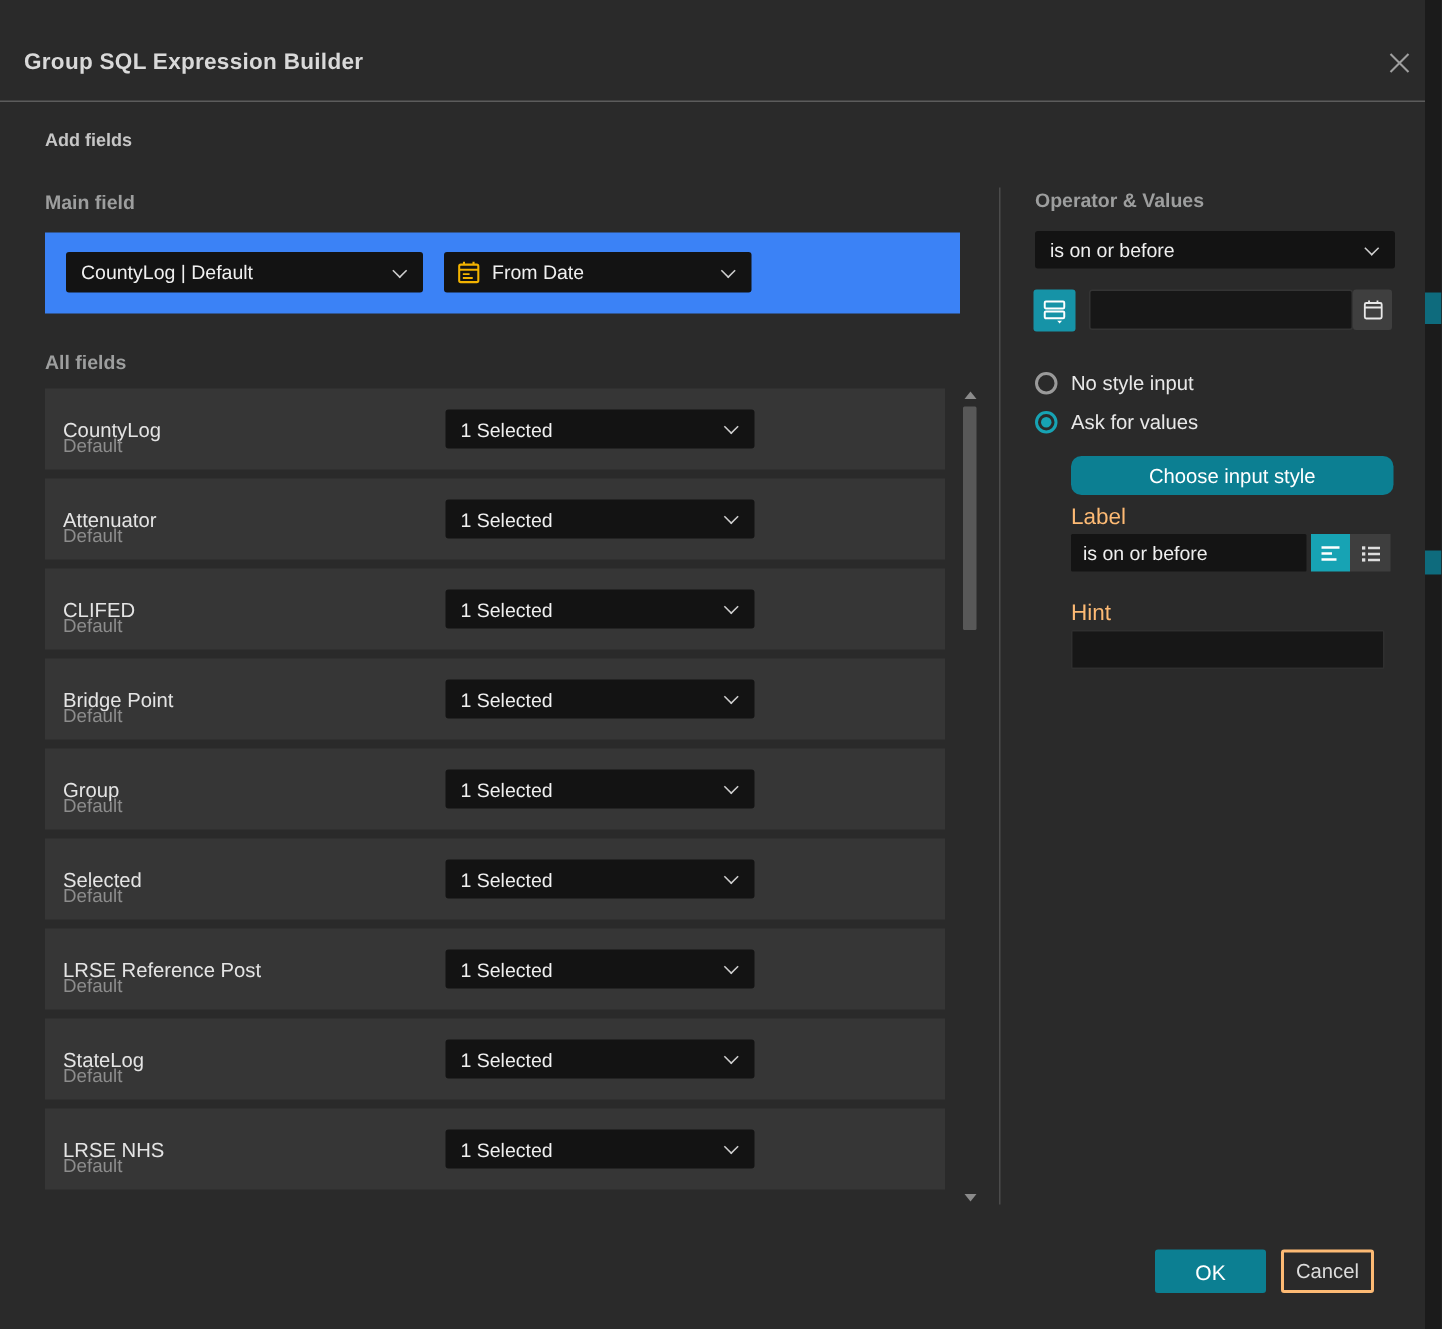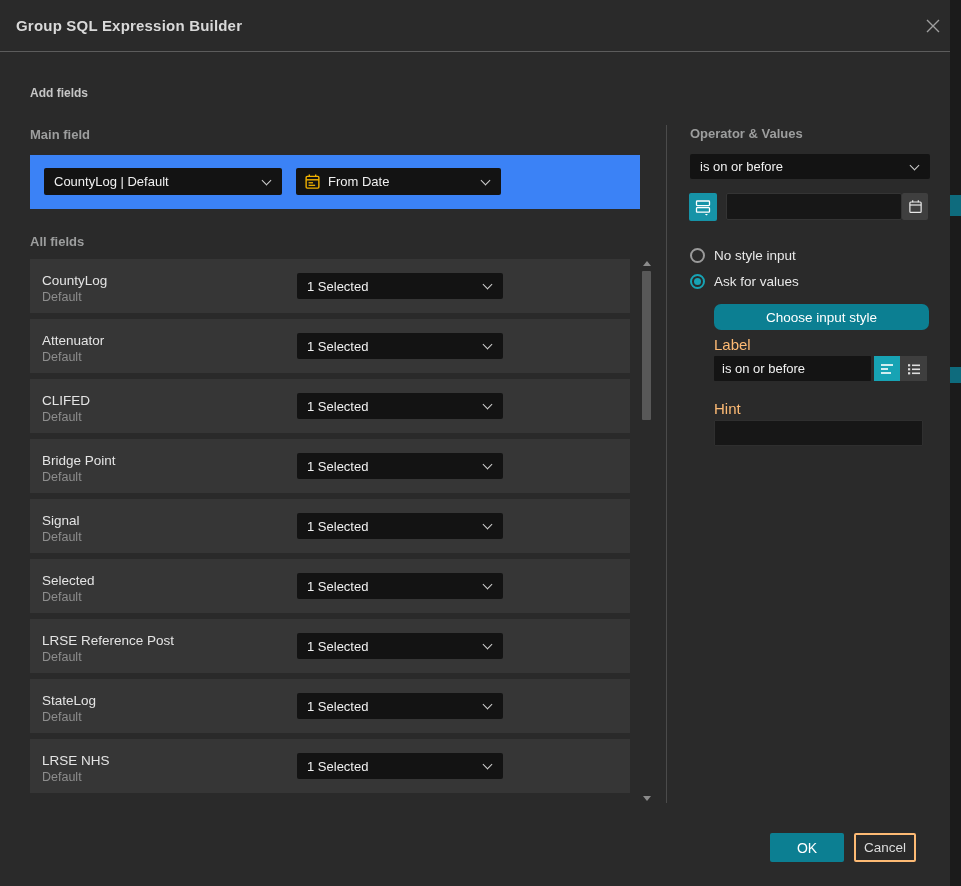--- a/index.html
+++ b/index.html
@@ -16,21 +16,21 @@
     width:950px; height:886px;
     background:#2a2a2a;
   }
   
   .strip-accent { position:absolute; left:950px; width:11px; background:#0e6b7d; }
   .strip-accent.a1 { top:195px; height:21px; }
   .strip-accent.a2 { top:367px; height:16px; }
 
   
   .titlebar {
-    position:absolute; left:0; top:0; width:950px; height:52px;
+    position:absolute; left:0; top:16px; width:950px; height:52px;
     border-bottom:1px solid #5c5c5c;
   }
   .title {
     position:absolute; left:16px; top:17px;
     font-size:15px; font-weight:bold; color:#d9d9d9; letter-spacing:.2px;
   }
   .close-btn { position:absolute; left:922px; top:15px; width:22px; height:22px; cursor:pointer; }
 
   .sec-heading { position:absolute; font-size:12px; font-weight:bold; color:#c6c6c6; }
   .sub-heading { position:absolute; font-size:13px; font-weight:bold; color:#9d9e9e; }
@@ -51,21 +51,21 @@
     border-right:1.5px solid #cfcfcf; border-bottom:1.5px solid #cfcfcf;
     transform:rotate(45deg);
   }
   .layer-select { left:14px; top:13px; width:238px; height:27px; padding-left:10px; }
   .date-field-select { left:266px; top:13px; width:205px; height:27px; padding-left:8px; }
   .date-field-select .sel-text { margin-left:7px; }
 
   
   .rows { position:absolute; left:30px; top:259px; width:600px; }
   .field-row { position:relative; width:600px; height:54px; background:#363636; margin-bottom:6px; }
-  .fname { position:absolute; left:12px; top:14px; font-size:13.5px; color:#e4e4e4; }
+  .fname { position:absolute; left:12px; top:20px; font-size:13.5px; color:#e4e4e4; }
   .fsub  { position:absolute; left:12px; top:31px; font-size:12.5px; color:#8d8d8d; }
   .row-select { left:267px; top:14px; width:206px; height:26px; padding-left:10px; }
 
   
   .scrollbar { position:absolute; left:640px; top:258px; width:13px; height:546px; }
   .scroll-up, .scroll-down { position:absolute; left:3px; width:0; height:0; cursor:pointer; }
   .scroll-up   { top:3px;    border-left:4px solid transparent; border-right:4px solid transparent; border-bottom:5px solid #8b8b8b; }
   .scroll-down { bottom:3px; border-left:4px solid transparent; border-right:4px solid transparent; border-top:5px solid #8b8b8b; }
   .scroll-thumb { position:absolute; left:2px; top:13px; width:9px; height:149px; background:#585858; border-radius:1px; cursor:grab; }
 
@@ -215,21 +215,21 @@
   <div class="field-row">
     <div class="fname">Bridge Point</div>
     <div class="fsub">Default</div>
     <div class="select row-select">
       <span class="sel-text">1 Selected</span>
       <span class="chev"></span>
     </div>
   </div>
 
   <div class="field-row">
-    <div class="fname">Signal</div>
+    <div class="fname">Group</div>
     <div class="fsub">Default</div>
     <div class="select row-select">
       <span class="sel-text">1 Selected</span>
       <span class="chev"></span>
     </div>
   </div>
 
   <div class="field-row">
     <div class="fname">Selected</div>
     <div class="fsub">Default</div>

